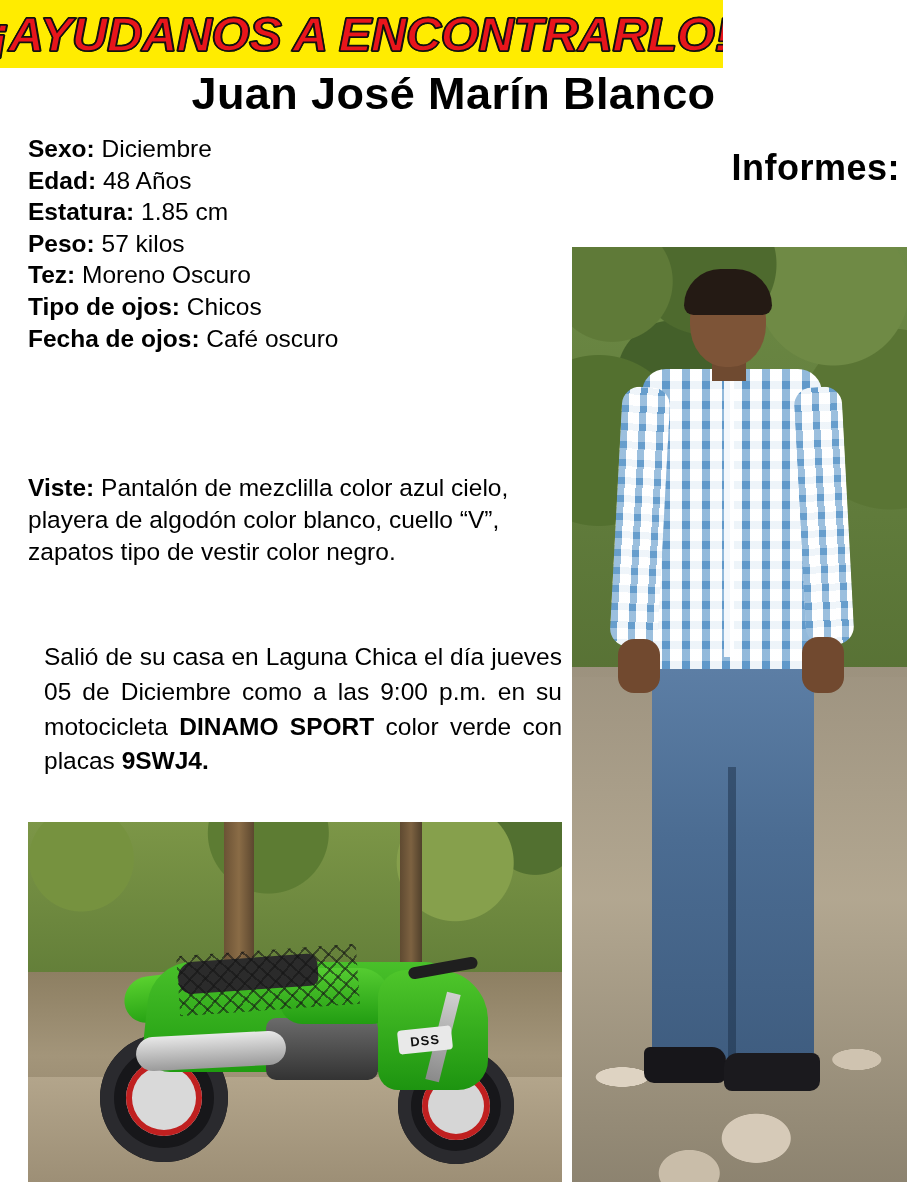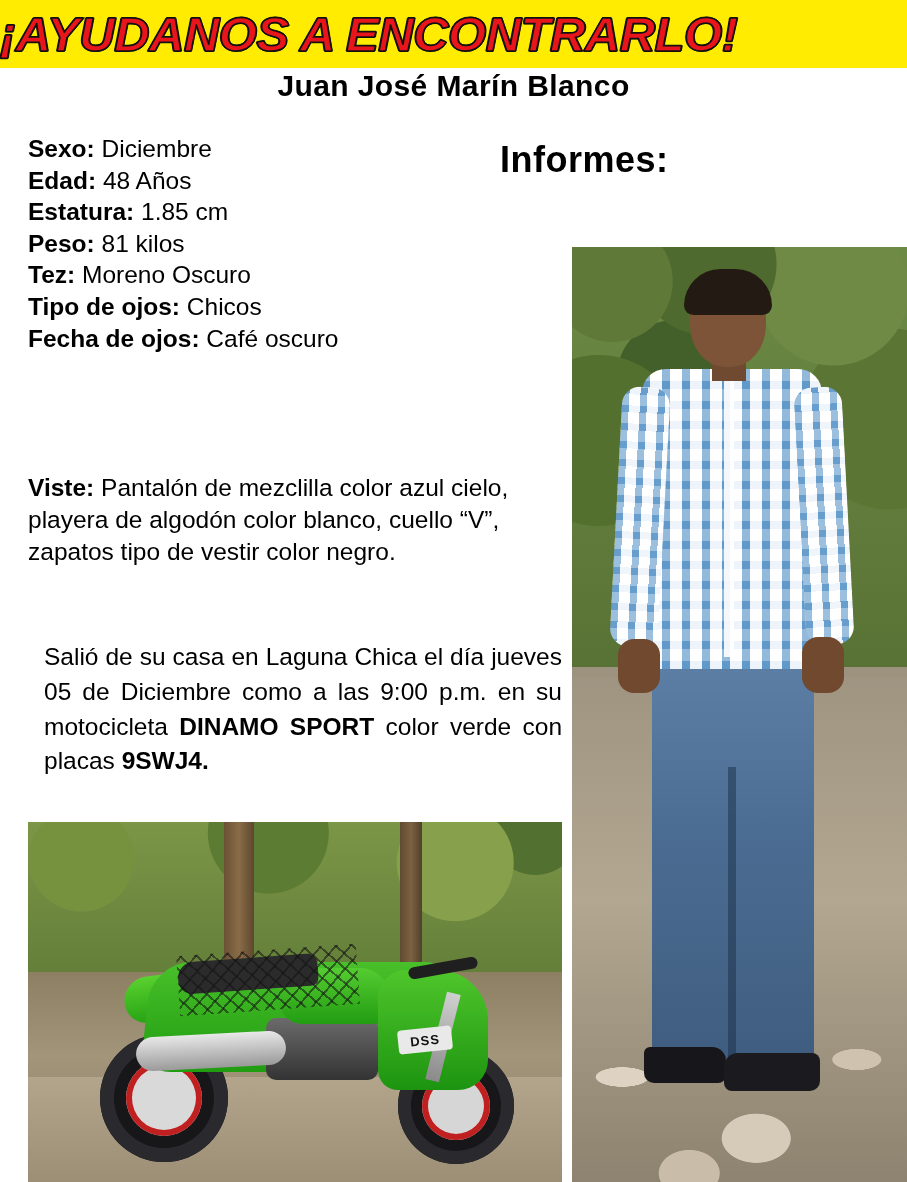--- a/index.html
+++ b/index.html
@@ -21,26 +21,26 @@
     width: 907px;
     height: 1182px;
     background: #ffffff;
   }
 
   
   .banner {
     position: absolute;
     left: 0;
     top: 0;
-    width: 907px;
+    width: 723px;
     height: 68px;
     background: #ffec00;
     display: flex;
     align-items: center;
-    justify-content: flex-start;
+    justify-content: center;
     overflow: hidden;
   }
   .banner-text {
     font-family: "Liberation Sans", sans-serif;
     font-weight: bold;
     font-style: italic;
     font-size: 49px;
     letter-spacing: -0.5px;
     color: #e8151b;
     -webkit-text-stroke: 1.5px #111;
@@ -51,35 +51,35 @@
     line-height: 1;
   }
 
   
   .name {
     position: absolute;
     left: 0;
     top: 70px;
     width: 907px;
     text-align: center;
-    font-size: 30px;
+    font-size: 45px;
     font-weight: bold;
     letter-spacing: 0.4px;
     line-height: 1.05;
     color: #000;
     white-space: nowrap;
   }
 
   
   .informes {
     position: absolute;
     left: 500px;
-    top: 140px;
+    top: 148px;
     width: 400px;
-    text-align: left;
+    text-align: right;
   }
   .informes-label {
     font-size: 36px;
     font-weight: bold;
     line-height: 1.1;
     letter-spacing: 0.5px;
   }
   .informes-phone {
     font-size: 38px;
     font-weight: bold;
@@ -384,21 +384,21 @@
     <div class="detail-row">
       <span class="k">Edad:</span>
       <span class="v">48 Años</span>
     </div>
     <div class="detail-row">
       <span class="k">Estatura:</span>
       <span class="v">1.85 cm</span>
     </div>
     <div class="detail-row">
       <span class="k">Peso:</span>
-      <span class="v">81 kilos</span>
+      <span class="v">57 kilos</span>
     </div>
     <div class="detail-row">
       <span class="k">Tez:</span>
       <span class="v">Moreno Oscuro</span>
     </div>
     <div class="detail-row">
       <span class="k">Tipo de ojos:</span>
       <span class="v">Chicos</span>
     </div>
     <div class="detail-row">

